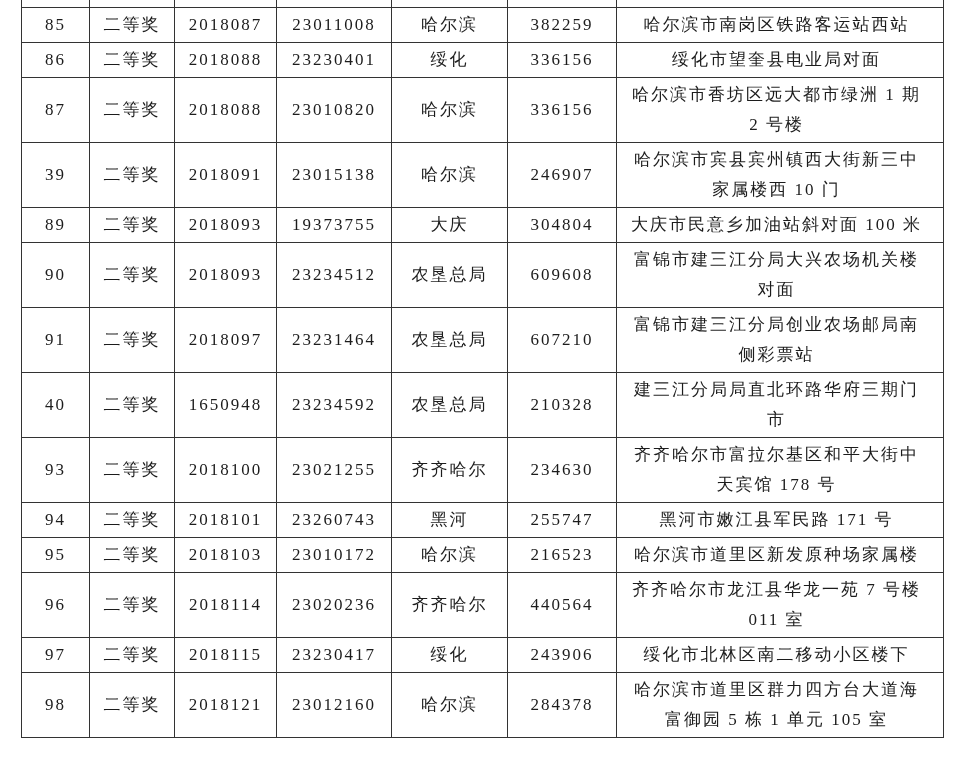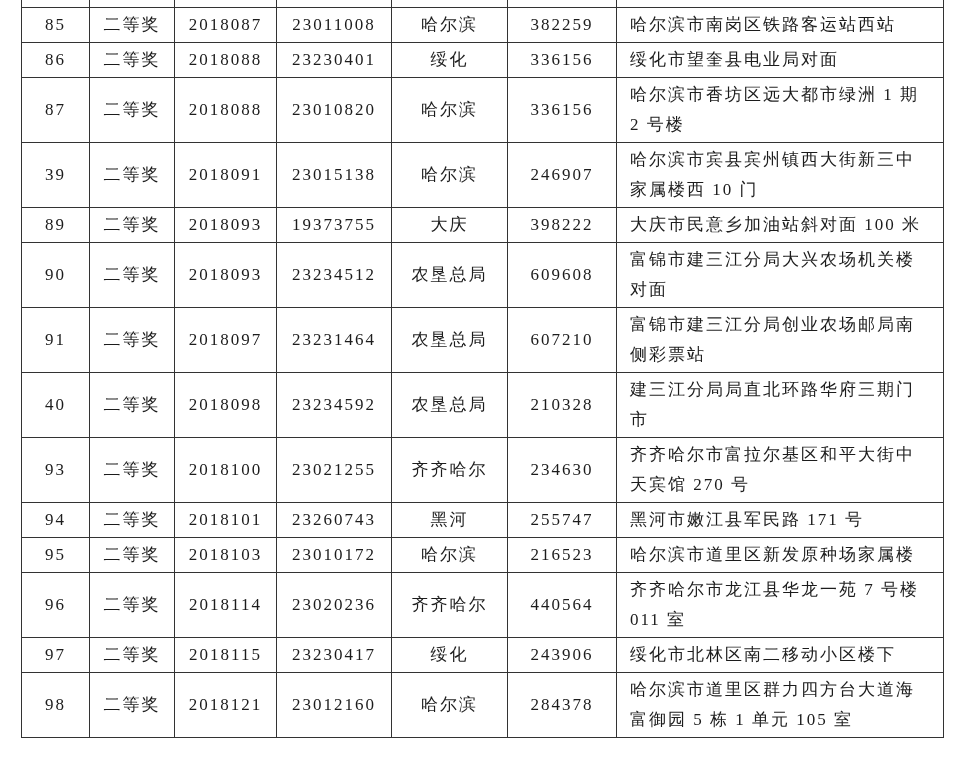--- a/index.html
+++ b/index.html
@@ -33,21 +33,21 @@
     vertical-align: middle;
     padding: 2px 0;
     overflow: hidden;
   }
   table.prize-table tr.spacer-row td {
     height: 9px;
     padding: 0;
     line-height: 0;
   }
   table.prize-table td[data-name="cell-address"] {
-    text-align: left;
+    text-align: center;
     padding-left: 13px;
     padding-right: 20px;
   }
   col.c-index   { width: 68px; }
   col.c-prize   { width: 85px; }
   col.c-draw    { width: 102px; }
   col.c-station { width: 115px; }
   col.c-city    { width: 116px; }
   col.c-code    { width: 109px; }
   col.c-address { width: 327px; }
@@ -112,21 +112,21 @@
           <td data-name="cell-city">哈尔滨</td>
           <td data-name="cell-code">246907</td>
           <td data-name="cell-address">哈尔滨市宾县宾州镇西大街新三中家属楼西 10 门</td>
         </tr>
         <tr data-name="table-row">
           <td data-name="cell-index">89</td>
           <td data-name="cell-prize">二等奖</td>
           <td data-name="cell-draw">2018093</td>
           <td data-name="cell-station">19373755</td>
           <td data-name="cell-city">大庆</td>
-          <td data-name="cell-code">398222</td>
+          <td data-name="cell-code">304804</td>
           <td data-name="cell-address">大庆市民意乡加油站斜对面 100 米</td>
         </tr>
         <tr data-name="table-row">
           <td data-name="cell-index">90</td>
           <td data-name="cell-prize">二等奖</td>
           <td data-name="cell-draw">2018093</td>
           <td data-name="cell-station">23234512</td>
           <td data-name="cell-city">农垦总局</td>
           <td data-name="cell-code">609608</td>
           <td data-name="cell-address">富锦市建三江分局大兴农场机关楼对面</td>
@@ -136,34 +136,34 @@
           <td data-name="cell-prize">二等奖</td>
           <td data-name="cell-draw">2018097</td>
           <td data-name="cell-station">23231464</td>
           <td data-name="cell-city">农垦总局</td>
           <td data-name="cell-code">607210</td>
           <td data-name="cell-address">富锦市建三江分局创业农场邮局南侧彩票站</td>
         </tr>
         <tr data-name="table-row">
           <td data-name="cell-index">40</td>
           <td data-name="cell-prize">二等奖</td>
-          <td data-name="cell-draw">2018098</td>
+          <td data-name="cell-draw">1650948</td>
           <td data-name="cell-station">23234592</td>
           <td data-name="cell-city">农垦总局</td>
           <td data-name="cell-code">210328</td>
           <td data-name="cell-address">建三江分局局直北环路华府三期门市</td>
         </tr>
         <tr data-name="table-row">
           <td data-name="cell-index">93</td>
           <td data-name="cell-prize">二等奖</td>
           <td data-name="cell-draw">2018100</td>
           <td data-name="cell-station">23021255</td>
           <td data-name="cell-city">齐齐哈尔</td>
           <td data-name="cell-code">234630</td>
-          <td data-name="cell-address">齐齐哈尔市富拉尔基区和平大街中天宾馆 270 号</td>
+          <td data-name="cell-address">齐齐哈尔市富拉尔基区和平大街中天宾馆 178 号</td>
         </tr>
         <tr data-name="table-row">
           <td data-name="cell-index">94</td>
           <td data-name="cell-prize">二等奖</td>
           <td data-name="cell-draw">2018101</td>
           <td data-name="cell-station">23260743</td>
           <td data-name="cell-city">黑河</td>
           <td data-name="cell-code">255747</td>
           <td data-name="cell-address">黑河市嫩江县军民路 171 号</td>
         </tr>

